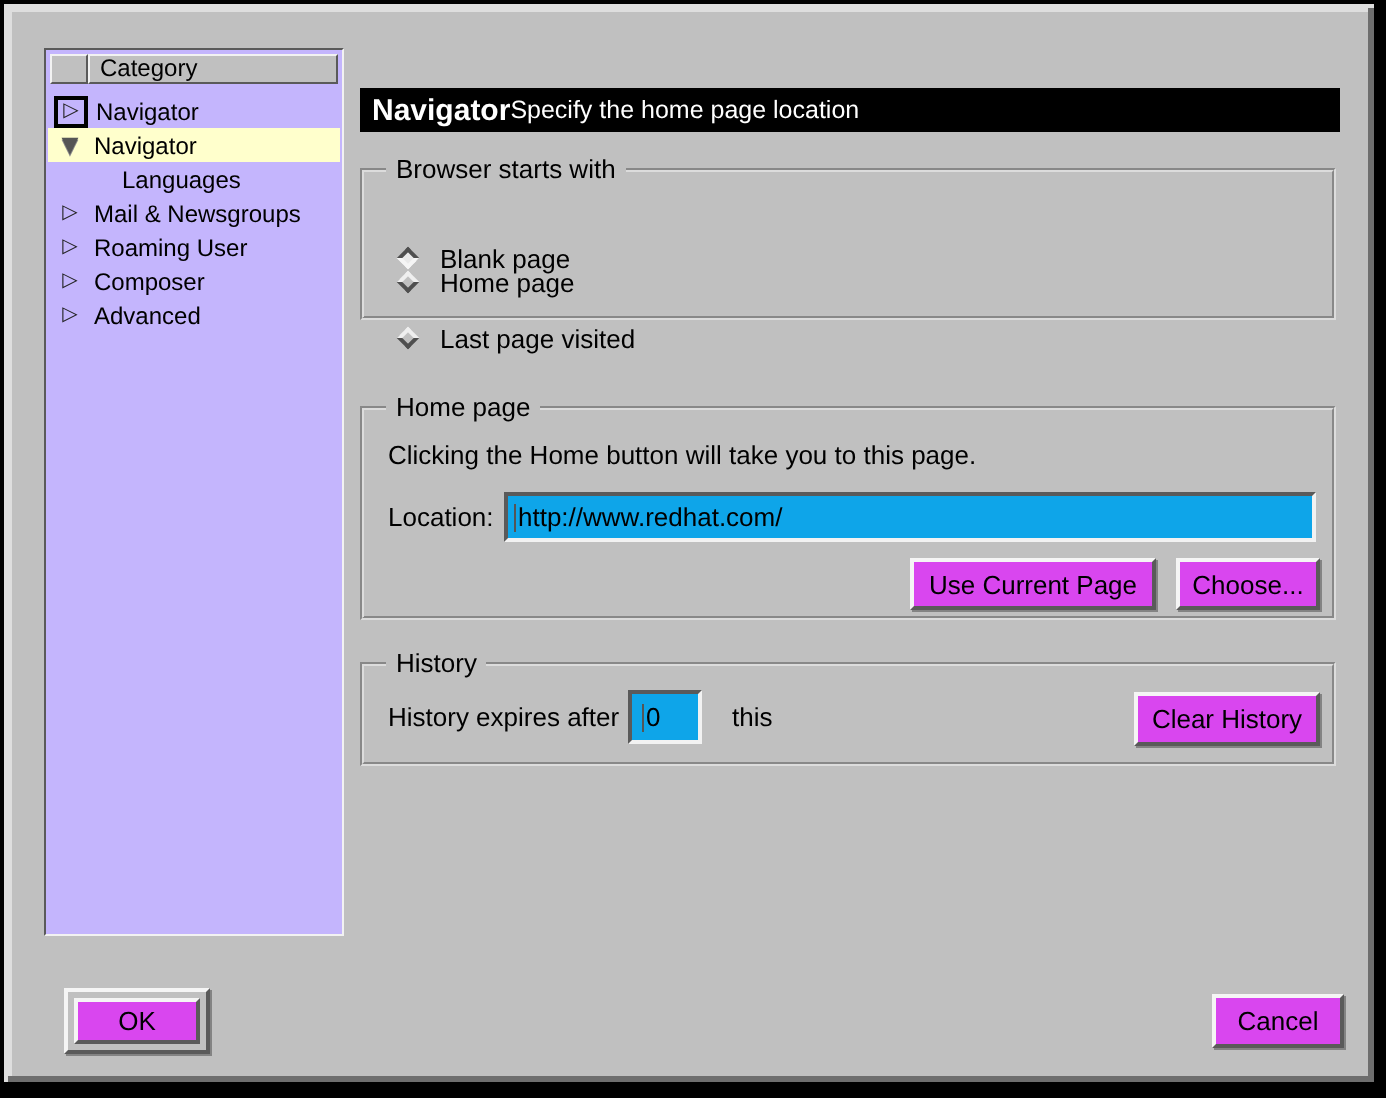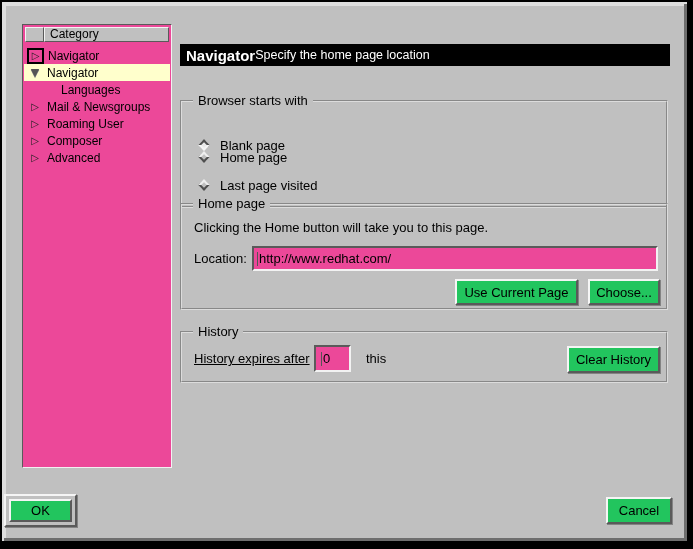--- a/index.html
+++ b/index.html
@@ -21,21 +21,21 @@
   .hl-left { left:2px; top:2px; width:4px; height:539px; }
   .sh { position:absolute; background:#6e6e6e; }
   .sh-right { right:6px; top:4px; width:3px; height:537px; }
   .sh-bottom { left:4px; bottom:8px; width:683px; height:3px; }
 
   
   .raised1 { border:1px solid; border-color:#f2f2f2 #5a5a5a #5a5a5a #f2f2f2; }
   .sunken1 { border:1px solid; border-color:#5a5a5a #f2f2f2 #f2f2f2 #5a5a5a; }
 
   
-  .tree-panel { position:absolute; left:22px; top:24px; width:150px; height:444px; background:#ec4899; }
+  .tree-panel { position:absolute; left:22px; top:24px; width:150px; height:444px; background:#c4b5fd; }
   .tree-header-spacer { position:absolute; left:2px; top:2px; width:19px; height:15px; background:#c0c0c0; }
   .tree-header-cell { position:absolute; left:21px; top:2px; width:125px; height:15px; background:#c0c0c0;
      font-size:12px; line-height:13px; padding-left:5px; }
   .tree-rows { position:absolute; left:1px; top:22px; right:1px; }
   .tree-row { position:relative; height:17px; display:flex; align-items:center; cursor:default; }
   .tree-row.selected { background:#ffffcc; }
   .expander { width:16px; height:15px; margin-left:3px; display:flex; align-items:center; justify-content:center;
      font-family:"DejaVu Sans",sans-serif; font-size:10px; color:#222; flex:0 0 auto; }
   .expander.focus { border:2px solid #000; width:17px; height:16px; }
   .expander .tri-open { color:#555; text-shadow:0 1px 0 #8d8d8d; font-size:11px; }
@@ -43,50 +43,50 @@
   .tree-row.child .tree-label { padding-left:37px; }
 
   
   .titlebar { position:absolute; left:180px; top:44px; width:490px; height:22px; background:#000;
      color:#fff; display:flex; align-items:center; padding-left:6px; }
   .titlebar .t1 { font-weight:bold; font-size:15px; }
   .titlebar .t2 { font-size:12.5px; }
 
   .group { position:absolute; left:180px; width:488px; border:2px groove #dcdcdc; }
   .group-legend { position:absolute; top:-9px; left:11px; background:#c0c0c0; padding:0 5px; font-size:13px; white-space:nowrap; }
-  .g1 { top:84px; height:108px;margin-top:16px; }
+  .g1 { top:84px; height:76px; }
   .g2 { top:203px; height:107px; }
   .g3 { top:331px; height:52px; }
 
   .radio-row { position:absolute; left:14px; height:18px; display:flex; align-items:center; cursor:default; }
   .r0 { top:34px; } .r1 { top:46px; } .r2 { top:74px; }
   .diamond { width:8px; height:8px; transform:rotate(45deg); background:#c0c0c0;
      border:2px solid; border-color:#efefef #4f4f4f #4f4f4f #efefef; margin:0 4px; flex:0 0 auto; }
   .diamond.checked { border-color:#4f4f4f #f5f5f5 #f5f5f5 #4f4f4f; background:#e9e9e9; }
   .radio-label { padding-left:8px; }
 
   .desc { position:absolute; left:12px; top:15px; white-space:nowrap; }
   .loc-label { position:absolute; left:12px; top:46px; }
-  .textfield { position:absolute; background:#ec4899; border:2px solid; border-color:#5a5a5a #f2f2f2 #f2f2f2 #5a5a5a;
+  .textfield { position:absolute; background:#0ea5e9; border:2px solid; border-color:#5a5a5a #f2f2f2 #f2f2f2 #5a5a5a;
      display:flex; align-items:center; padding-left:3px; font-size:13px; overflow:hidden; white-space:nowrap; }
   .loc-field { left:70px; top:41px; width:406px; height:25px; }
   .caret { width:1px; height:14px; background:#555; margin-right:1px; flex:0 0 auto; }
 
-  .btn { background:#22c55e; border:2px solid; border-color:#f5f5f5 #5a5a5a #5a5a5a #f5f5f5;
+  .btn { background:#d946ef; border:2px solid; border-color:#f5f5f5 #5a5a5a #5a5a5a #f5f5f5;
      box-shadow:1px 1px 0 #838383; display:flex; align-items:center; justify-content:center;
      font-size:13px; cursor:default; position:absolute; }
   .btn-use-current { left:273px; top:74px; width:123px; height:26px; }
   .btn-choose { left:406px; top:74px; width:72px; height:26px; }
 
-  .hist-label { position:absolute; left:12px; top:18px;text-decoration:underline; }
+  .hist-label { position:absolute; left:12px; top:18px; }
   .hist-field { left:132px; top:12px; width:37px; height:27px; padding-left:5px; }
   .days-label { position:absolute; left:184px; top:18px; }
   .btn-clear { left:385px; top:13px; width:93px; height:27px; }
 
-  .ok-frame { position:absolute; left:4px; top:494px; width:73px; height:33px;
+  .ok-frame { position:absolute; left:32px; top:494px; width:73px; height:33px;
      border:2px solid; border-color:#f5f5f5 #5a5a5a #5a5a5a #f5f5f5; box-shadow:1px 1px 0 #838383; padding:3px; }
   .btn-ok { position:relative; width:100%; height:100%; left:0; top:0; box-shadow:none; }
   .btn-cancel { left:606px; top:497px; width:66px; height:27px; }
 </style>
 </head>
 <body>
 
 <div class="window">
   <div class="hl hl-top"></div>
   <div class="hl hl-left"></div>

